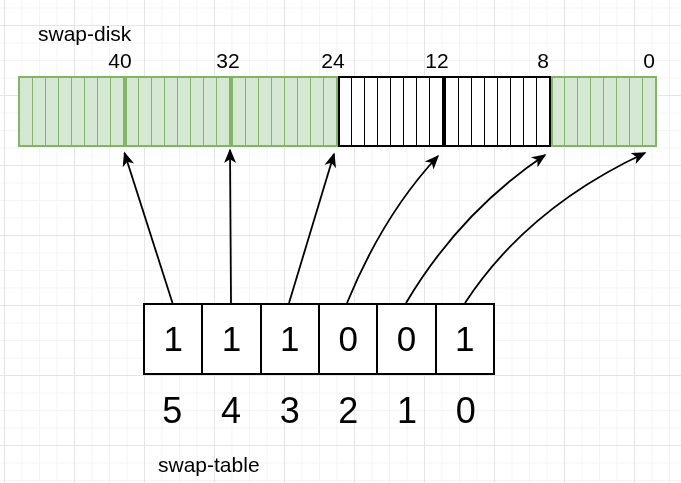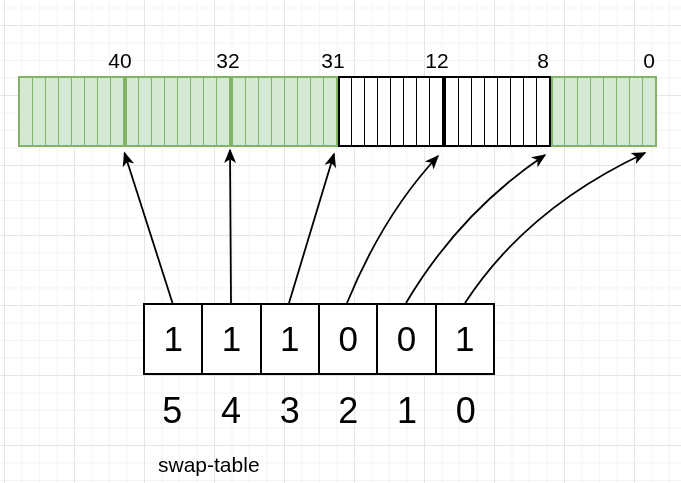--- a/index.html
+++ b/index.html
@@ -44,25 +44,26 @@
   .table-cell:first-child{border-left:none;}
 
   .index-row{position:absolute;left:143px;top:391px;width:352px;display:flex;}
   .index-cell{flex:1 1 0;text-align:center;font-size:36px;line-height:40px;}
 </style>
 </head>
 <body>
 
 <div class="canvas">
 
+  <div class="disk-label">swap-disk</div>
 
   <div class="marks">
       <span class="mark" style="left: 120px;">40</span>
       <span class="mark" style="left: 228px; text-align: center;">32</span>
-      <span class="mark" style="left: 333px;">31</span>
+      <span class="mark" style="left: 333px;">24</span>
       <span class="mark" style="left: 437px;">12</span>
       <span class="mark" style="left: 543px;">8</span>
       <span class="mark" style="left: 649px;">0</span>
     </div>
 
   <div class="disk-bar">
       <div class="disk-section green">
         <div class="disk-block"></div>
         <div class="disk-block"></div>
         <div class="disk-block"></div>

